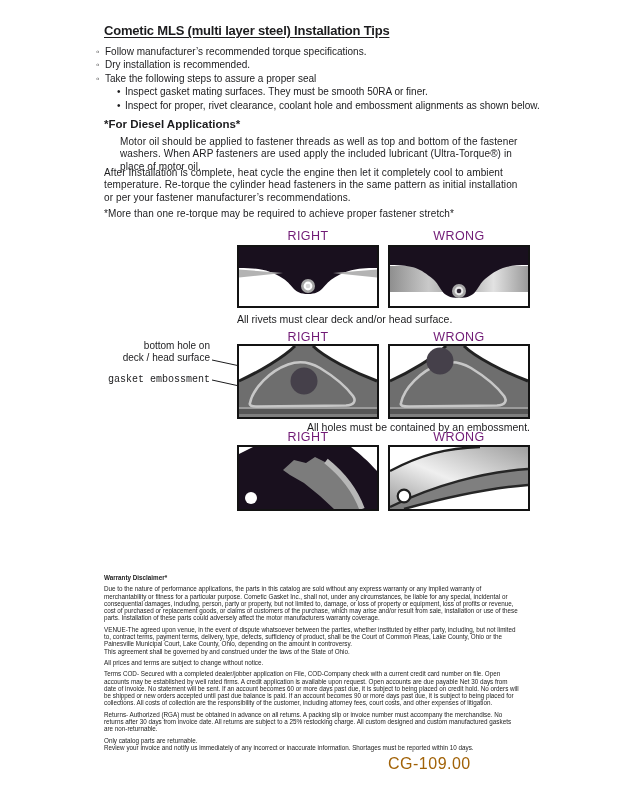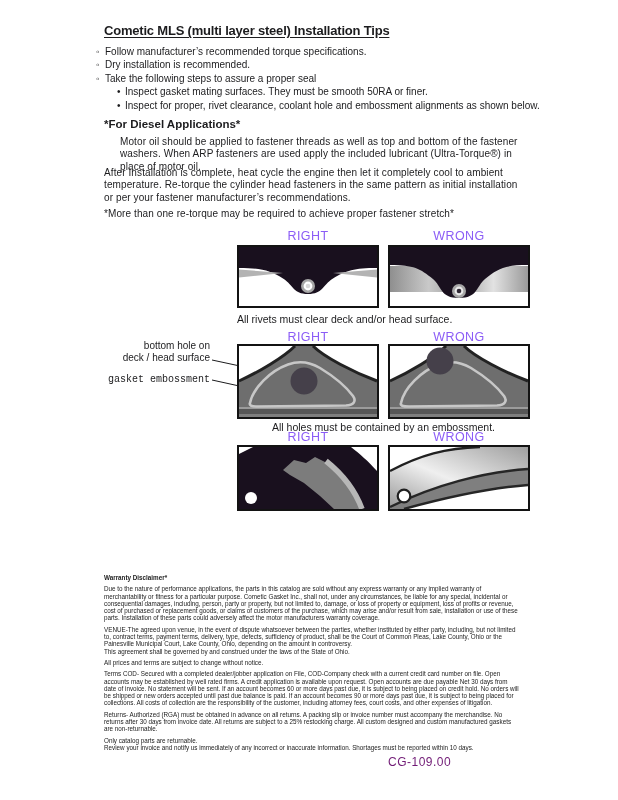--- a/index.html
+++ b/index.html
@@ -21,39 +21,39 @@
   .bullet::before { content:"◦"; position:absolute; left:0; top:0; }
   .subbullet { font-size:10px; line-height:13.4px; padding-left:8px; margin-left:21px; position:relative; }
   .subbullet::before { content:"•"; position:absolute; left:0; top:0; }
 
   .section-heading { left:104px; top:118px; margin:0; font-size:11.5px; font-weight:bold; }
   .para { margin:0; width:416px; font-size:10px; line-height:12.4px; letter-spacing:0.1px; }
   #diesel-p1 { left:104px; top:136px;margin-left:16px; }
   #diesel-p2 { left:104px; top:167px; }
   #diesel-note { left:104px; top:208px; }
 
-  .fig-label { width:142px; text-align:center; font-size:12.5px; letter-spacing:0.4px; color:#8b5cf6; }
+  .fig-label { width:142px; text-align:center; font-size:12.5px; letter-spacing:0.4px; color:#701a75; }
   .col-l { left:237px; } .col-r { left:388px; }
   .row1-label { top:229px; } .row2-label { top:330px; } .row3-label { top:430px; }
   .panel { position:absolute; display:block; }
 
   .fig-caption { font-size:10.5px; line-height:12.4px; }
   #cap1 { left:237px; top:313px;text-align:right; }
-  #cap2 { left:237px; top:421px; width:293px; text-align:center; }
+  #cap2 { left:237px; top:421px; width:293px; text-align:right; }
   #cap3 { left:237px; top:515px; white-space:pre-line; }
 
   .anno { left:88px; width:122px; text-align:right; font-size:10px; line-height:11.8px; white-space:pre-line; }
   #anno-hole { top:340px; }
   #anno-emboss { top:374px;font-family:Liberation Mono, monospace; }
 
   .legal { left:104px; top:574px; width:415px; font-size:6.3px; line-height:7.3px; color:#222222; }
   .legal .lh { font-weight:bold; margin:0 0 4px 0; }
   .legal p { margin:0 0 4px 0; white-space:pre-line; }
 
-  .footer-code { left:388px; top:755px; font-size:12px; letter-spacing:0.5px; color:#701a75; }
+  .footer-code { left:388px; top:755px; font-size:16px; letter-spacing:0.5px; color:#a16207; }
 </style>
 </head>
 <body>
 
 <div class="page">
 
   <h1 class="abs title">Cometic MLS (multi layer steel) Installation Tips</h1>
 
   <div class="abs bullets">
     <div class="bullet">Follow manufacturer’s recommended torque specifications.</div>

